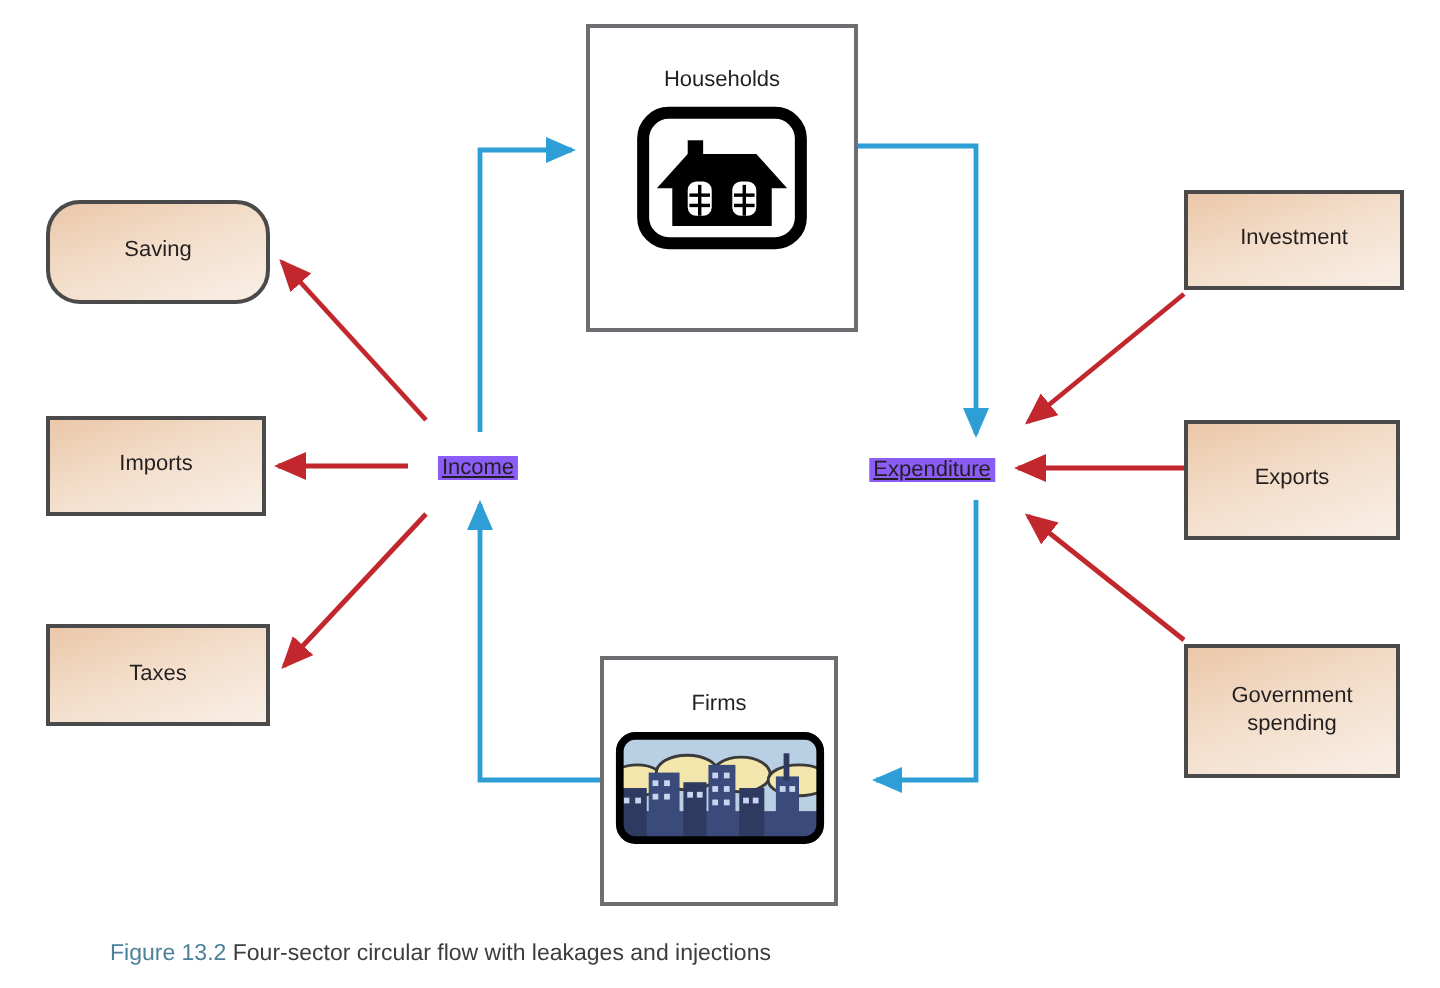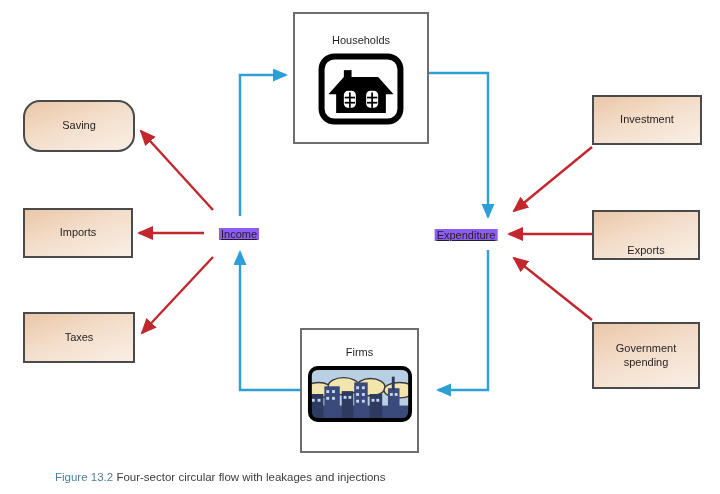--- a/index.html
+++ b/index.html
@@ -27,27 +27,27 @@
     font-size:11px;color:#231f20;background:#8b5cf6;padding:0 2px;text-decoration:underline;
   }
   .arrow-layer{position:absolute;left:0;top:0;width:720px;height:494px;}
   .caption{
     position:absolute;left:22px;top:471px;font-size:11.5px;color:#3d3d3d;
     white-space:nowrap;
     margin-left:33px;
   }
   .caption .fig-num{color:#4b7f9b;}
   
-  #box-households{left:293px;top:12px;width:136px;height:132px;padding-top:20px;}
+  #box-households{left:293px;top:12px;width:136px;height:154px;padding-top:20px;}
   #box-firms{left:300px;top:328px;width:119px;height:125px;padding-top:16px;}
   #box-saving{left:23px;top:100px;width:112px;height:52px;border-radius:17px;}
   #box-imports{left:23px;top:208px;width:110px;height:50px;}
   #box-taxes{left:23px;top:312px;width:112px;height:51px;}
   #box-investment{left:592px;top:95px;width:110px;height:50px;}
-  #box-exports{left:592px;top:210px;width:108px;height:50px;align-items:flex-end;}
+  #box-exports{left:592px;top:210px;width:108px;height:60px;}
   #box-government{left:592px;top:322px;width:108px;height:67px;padding:4px;}
   #label-income{left:239px;top:234px;}
   #label-expenditure{left:466px;top:235px;}
   .icon-wrap{margin-top:7px;}
 </style>
 </head>
 <body>
 
 <div class="stage">
 

